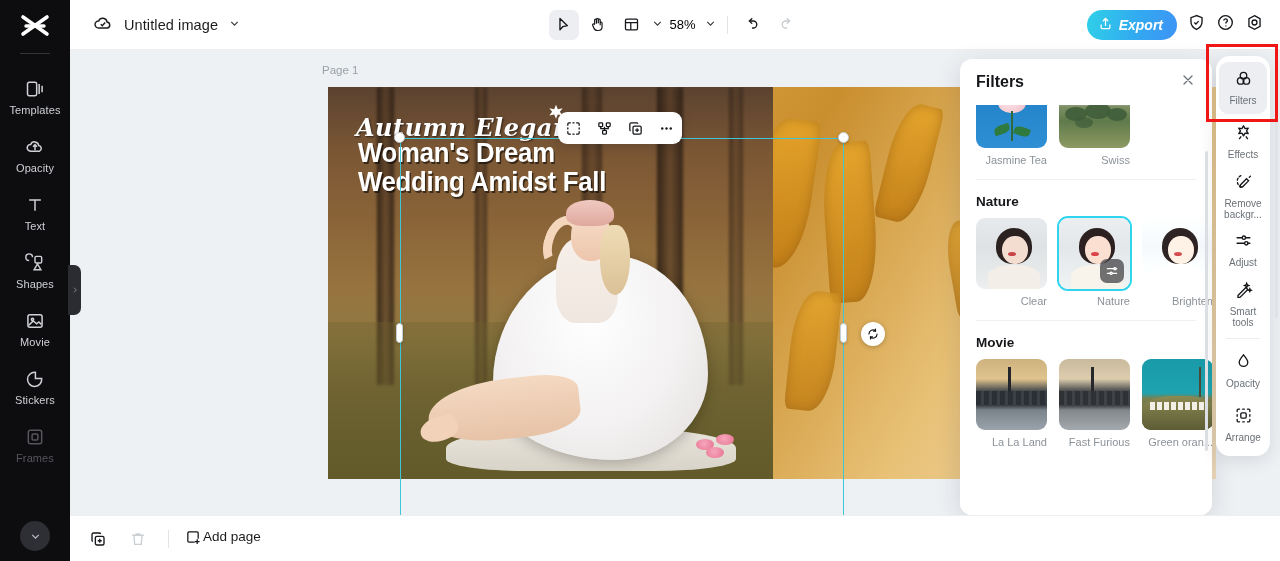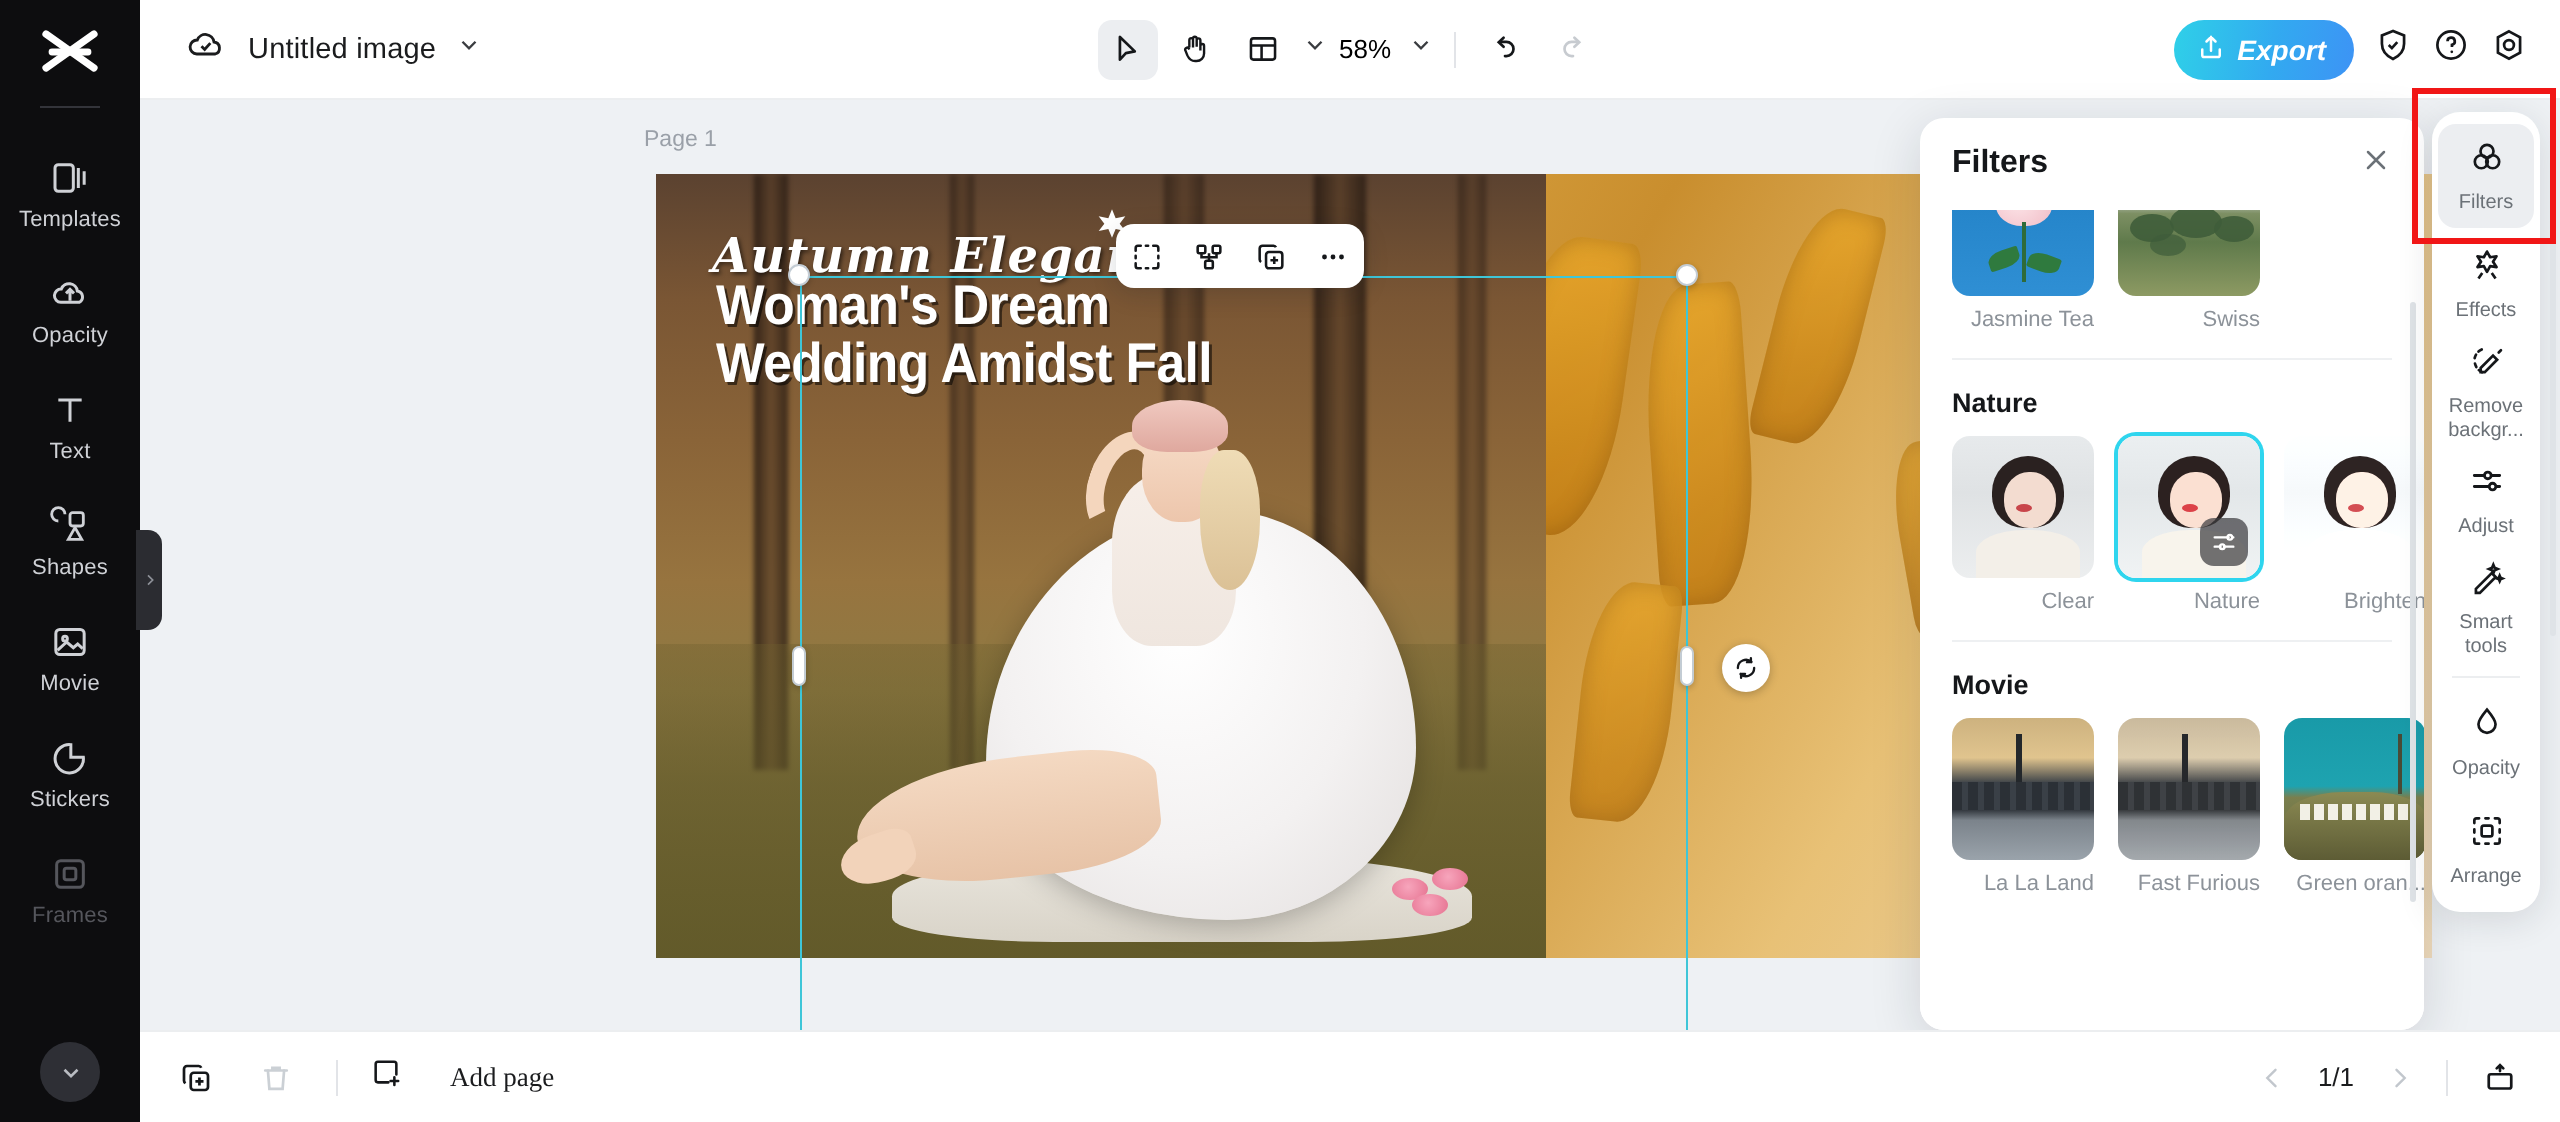--- a/index.html
+++ b/index.html
@@ -237,21 +237,21 @@
     border: 3px solid #f11616; z-index: 60; pointer-events:none; }
 
   
   .bottombar {
     position:absolute; left:70px; bottom:0; width:1210px; height:46px;
     background:#fff; border-top:1px solid #eceef0; display:flex; align-items:center; z-index: 38;
   }
   .bb-left { display:flex; align-items:center; gap: 12px; padding-left: 14px; }
   .bb-btn { width:28px; height:28px; display:flex; align-items:center; justify-content:center; cursor:pointer; border-radius:6px; }
   .bb-sep { width:1px; height:18px; background:#e2e4e8; margin: 0 4px; }
-  .addpage { display:flex; align-items:center; gap:23px; font-size:13.5px; color:#1b1c1e; cursor:pointer;font-family:Liberation Serif, serif; }
+  .addpage { display:flex; align-items:flex-start; gap:1px; font-size:13.5px; color:#1b1c1e; cursor:pointer; }
   .bb-right { position:absolute; right: 16px; display:flex; align-items:center; gap: 8px; }
   .pg-num { font-size:13px; color:#1b1c1e; min-width:26px; text-align:center; }
   .chev { width:22px; height:22px; display:flex; align-items:center; justify-content:center; cursor:pointer; }
 </style>
 </head>
 <body>
 
 <div id="app">
 
   <div class="sidebar">
@@ -716,35 +716,15 @@
       <span class="bb-sep"></span>
       <div class="addpage">
         <span>
           <svg width="17" height="17" viewBox="0 0 24 24" fill="none" stroke="#15171a" stroke-width="1.8" stroke-linecap="round">
             <path d="M18.6 13V5.6A1.6 1.6 0 0 0 17 4H5.6A1.6 1.6 0 0 0 4 5.6V17a1.6 1.6 0 0 0 1.6 1.6H13"></path>
             <path d="M17.2 15v5.4M14.5 17.7h5.4"></path>
           </svg></span>
         <span>Add page</span>
       </div>
     </div>
-    <div class="bb-right">
-      <span class="chev">
-        <svg width="14" height="14" viewBox="0 0 24 24" fill="none" stroke="#c2c7cd" stroke-width="2.1" stroke-linecap="round">
-            <path d="M15 5l-7 7 7 7"></path>
-          </svg>
-      </span>
-      <span class="pg-num">1/1</span>
-      <span class="chev">
-        <svg width="14" height="14" viewBox="0 0 24 24" fill="none" stroke="#c2c7cd" stroke-width="2.1" stroke-linecap="round">
-            <path d="M9 5l7 7-7 7"></path>
-          </svg>
-      </span>
-      <span class="bb-sep"></span>
-      <span class="bb-btn">
-        <svg width="18" height="18" viewBox="0 0 24 24" fill="none" stroke="#15171a" stroke-width="1.8" stroke-linecap="round">
-          <rect x="4.5" y="9.5" width="15" height="9.5" rx="1.4"></rect>
-          <path d="M12 7.4V3.6M9.8 5.6 12 3.4l2.2 2.2"></path>
-        </svg>
-      </span>
-    </div>
   </div>
 
 </div>
 
 </body></html>

